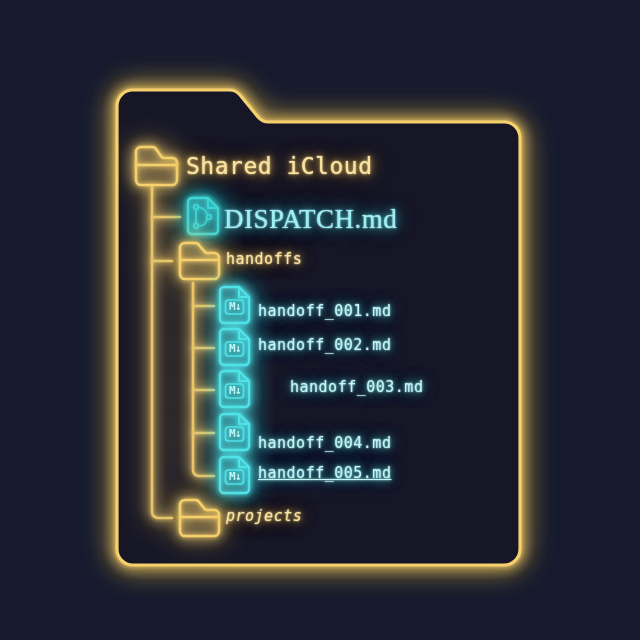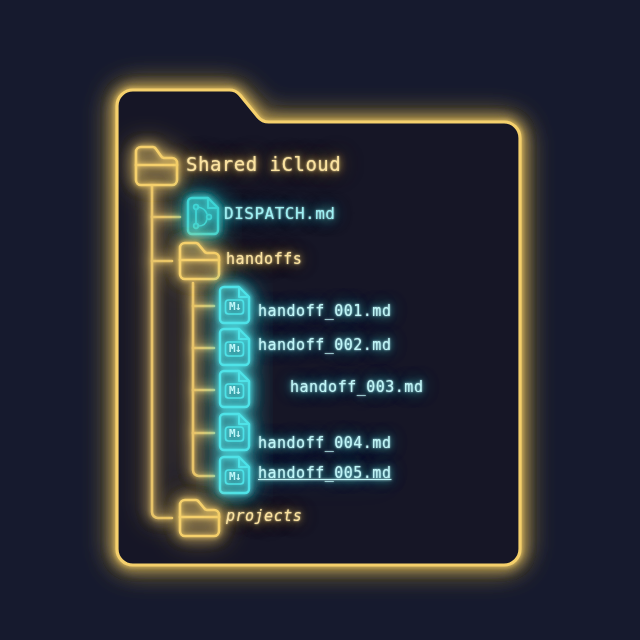--- a/index.html
+++ b/index.html
@@ -44,22 +44,22 @@
       0 0 30px rgba(30,185,200,0.32);
   }
   .lbl-teal {
     color: #9df0f3;
     text-shadow:
       0 0 2px #c8f8fa,
       0 0 8px rgba(63,214,214,0.95),
       0 0 18px rgba(40,190,200,0.6),
       0 0 32px rgba(25,170,185,0.3);
   }
-  .title-size { font-size: 19px; }
-  .dispatch-size { font-size: 16px; }
+  .title-size { font-size: 23px; }
+  .dispatch-size { font-size: 27px; font-family: Liberation Serif, serif; }
   .item-size { font-size: 15px; }
   .icon-holder {
     position: absolute;
   }
 </style>
 </head>
 <body>
 
 <div id="stage">
 

